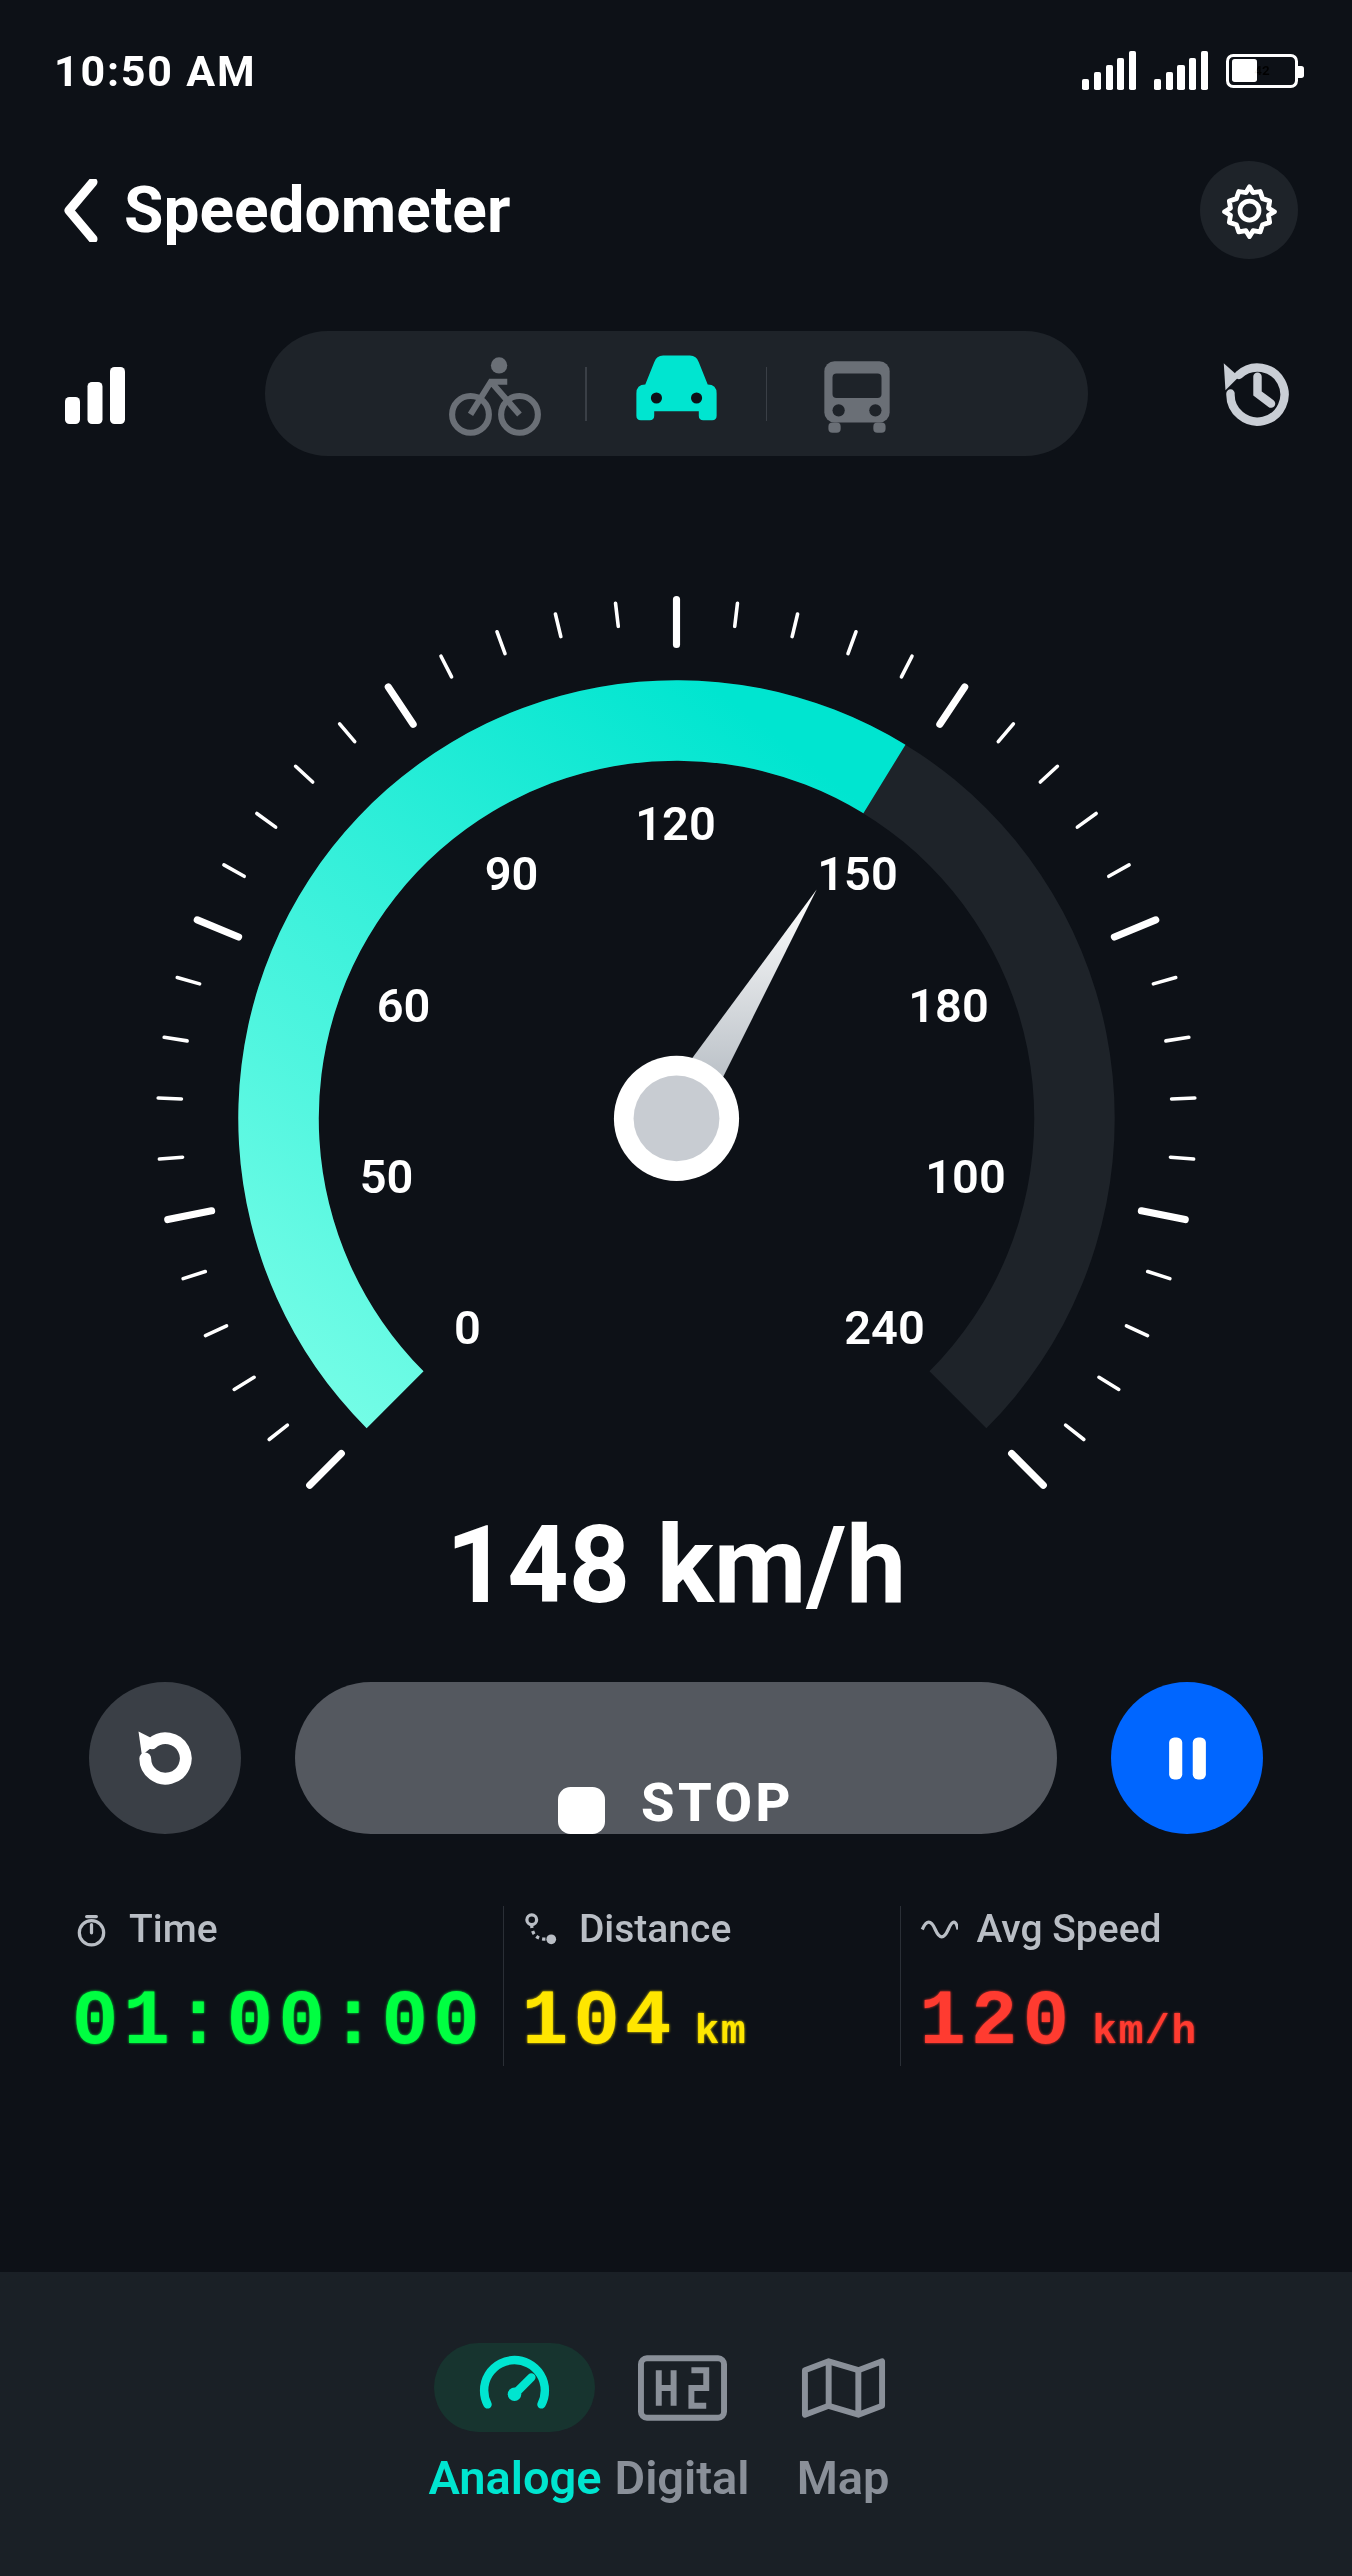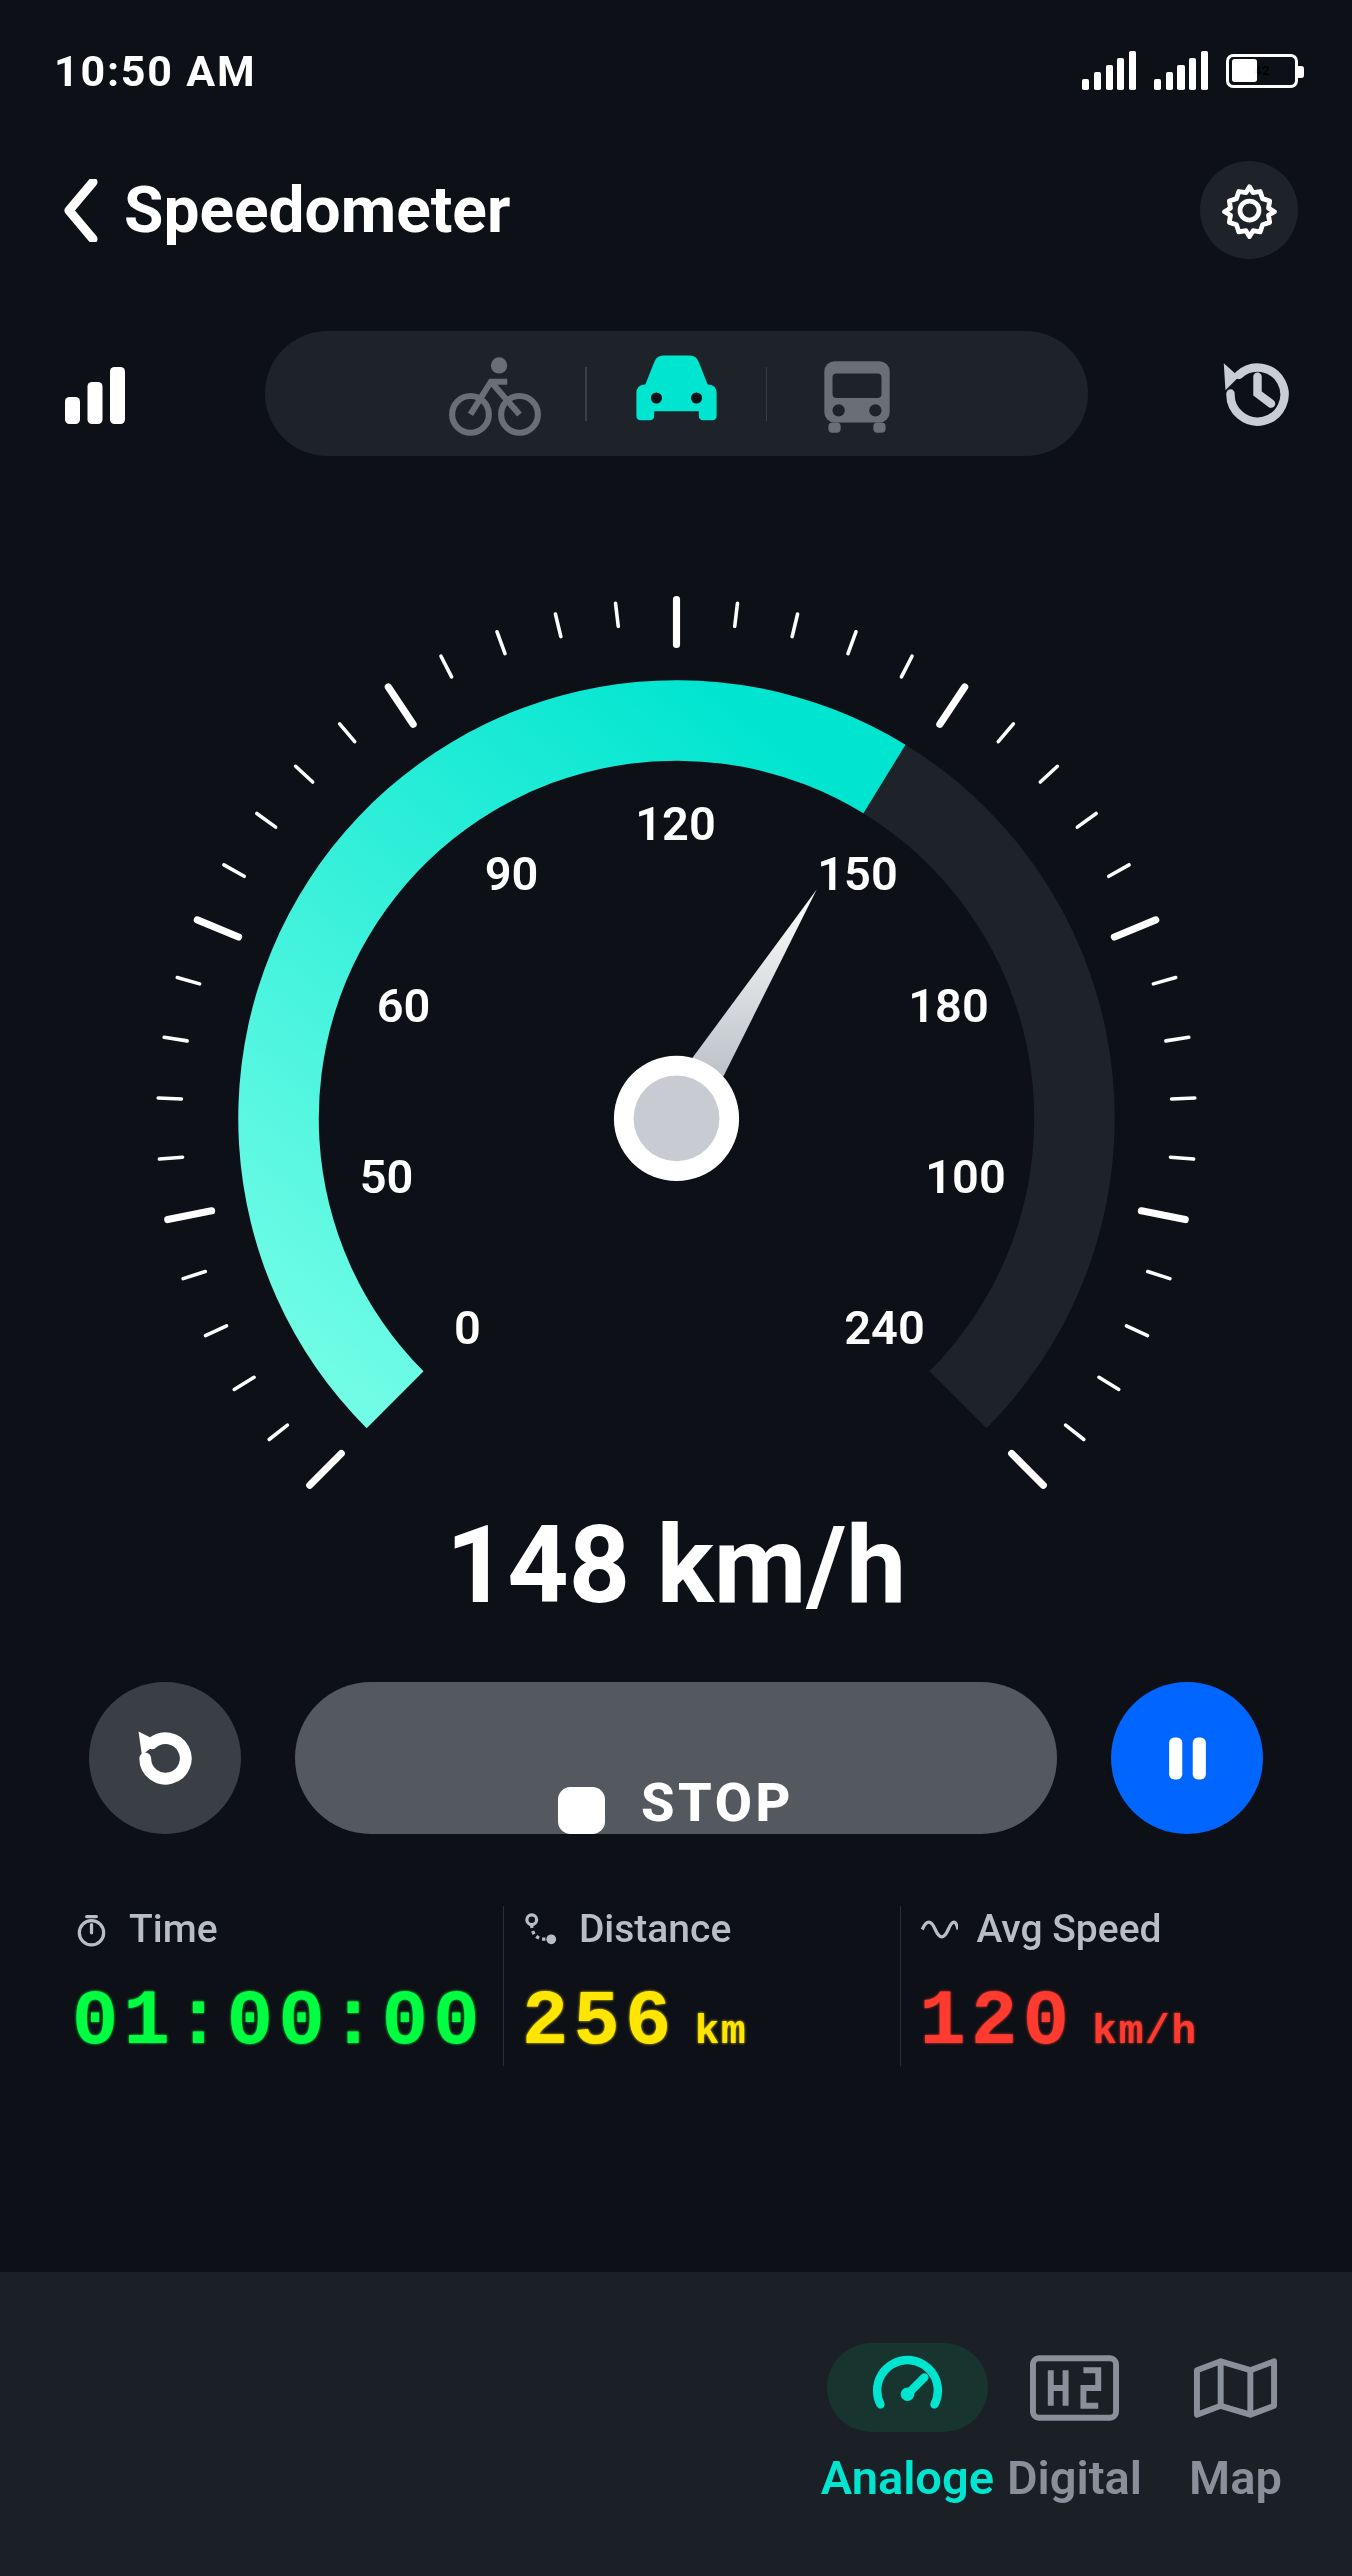--- a/index.html
+++ b/index.html
@@ -120,21 +120,21 @@
   }
   .stat-unit { font-size:41px; letter-spacing:1.8px; }
   .c-green { color:#00ff41; }
   .c-yellow { color:#ffe600; }
   .c-red { color:#ff3b30; }
 
   
   .bottom-nav {
     position:absolute; bottom:0; left:0; right:0;
     background:#1a2026; height:304px;
-    display:flex; align-items:center; justify-content:flex-end;
+    display:flex; align-items:center; justify-content:center;
     padding:0 36px;
   }
   .nav-item {
     display:flex; flex-direction:column; align-items:center; gap:18px;
     color:#8a9099; font-size:47px; font-weight:600;
   }
   .nav-item.active { color:#00e5d0; }
   .nav-icon-wrap {
     width:161px; height:89px; border-radius:45px;
     display:flex; align-items:center; justify-content:center;
@@ -344,21 +344,21 @@
   <div class="stat">
     <div class="stat-hdr">
       <svg width="39" height="39" viewBox="0 0 48 48">
         <circle cx="12" cy="12" r="6" fill="none" stroke="#b9bec5" stroke-width="4"></circle>
         <circle cx="36" cy="36" r="6" fill="#b9bec5"></circle>
         <path d="M12 18 Q12 36 30 36" fill="none" stroke="#b9bec5" stroke-width="4" stroke-dasharray="4 4"></path>
       </svg>
       <span>Distance</span>
     </div>
     <div class="stat-val c-yellow">
-      <span>256</span>
+      <span>104</span>
       <span class="stat-unit">km</span>
     </div>
   </div>
 
   <div class="stat">
     <div class="stat-hdr">
       <svg width="39" height="39" viewBox="0 0 48 48">
         <path d="M4 24 Q12 6 20 24 T36 24 T48 24" fill="none" stroke="#b9bec5" stroke-width="4"></path>
       </svg>
       <span>Avg Speed</span>

